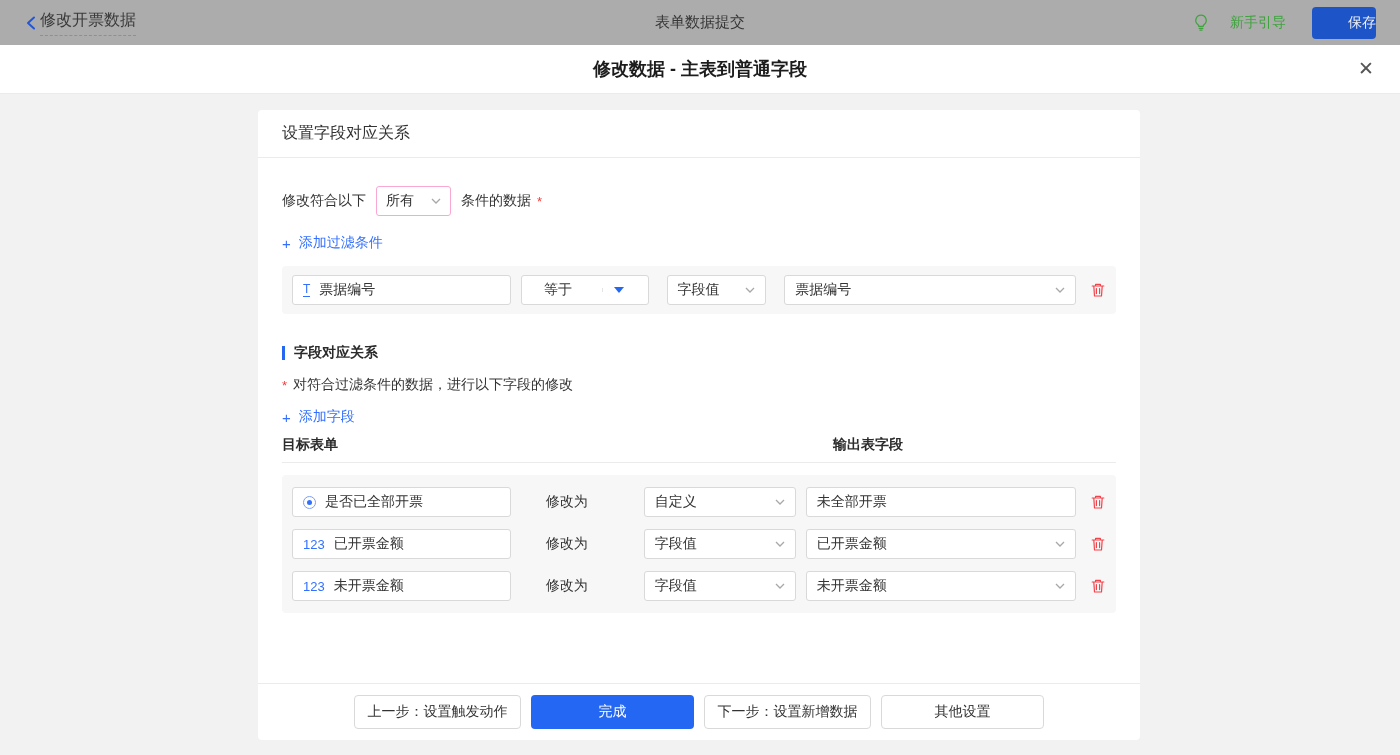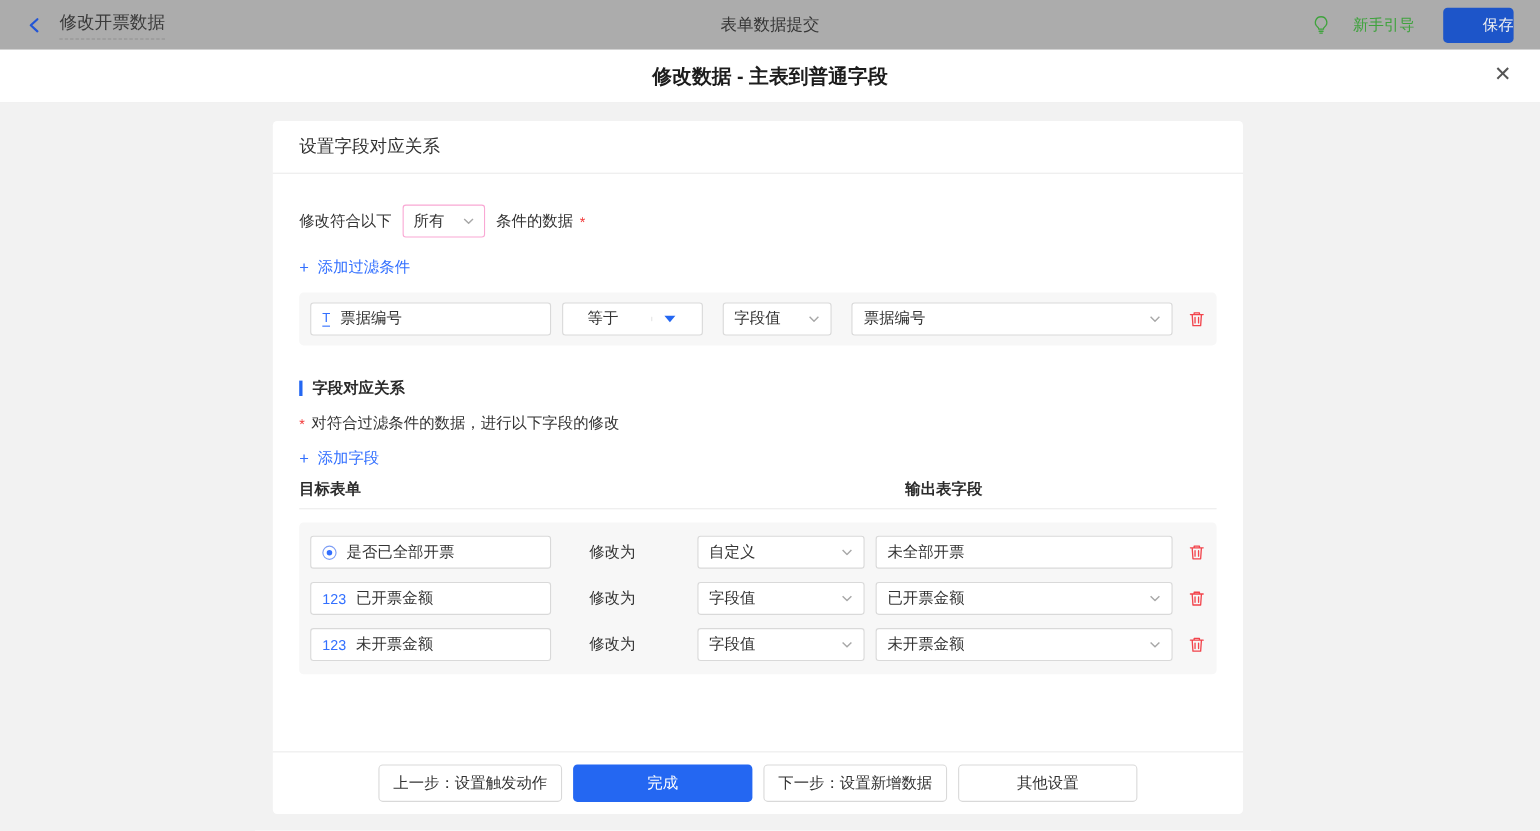--- a/index.html
+++ b/index.html
@@ -4,36 +4,36 @@
 <style>
   * { margin:0; padding:0; box-sizing:border-box; }
   html,body { width:1400px; height:755px; overflow:hidden; }
   body {
     font-family:"Liberation Sans","DejaVu Sans",sans-serif;
     background:#F2F2F2; color:#333; font-size:14px; position:relative;
   }
   
   .topbar{position:absolute;top:0;left:0;width:1400px;height:45px;background:#ACACAC;
     display:flex;align-items:center;padding:0 24px;z-index:3;}
-  .topbar-left{display:flex;align-items:center;gap:14px;}
+  .topbar-left{display:flex;align-items:center;}
   .back-ic{display:flex;align-items:center;cursor:pointer;}
   .back-title{font-size:16px;color:#3A3A3A;padding-bottom:4px;border-bottom:1px dashed #8F8F8F;cursor:pointer;}
   .topbar-center{position:absolute;left:50%;transform:translateX(-50%);font-size:15px;color:#363636;}
   .topbar-right{margin-left:auto;display:flex;align-items:center;gap:26px;}
   .guide{display:flex;align-items:center;gap:22px;color:var(--green,#3FA33D);font-size:14px;cursor:pointer;}
   .save-btn{width:64px;height:32px;border:none;border-radius:4px;background:var(--save-blue,#1D55C9);
     color:#F0F0F0;font-size:14px;cursor:pointer;font-family:inherit;text-align:right;}
   
   .modal-header{position:absolute;top:45px;left:0;width:1400px;height:49px;background:#fff;
     border-bottom:1px solid #EBEBEB;display:flex;align-items:center;justify-content:center;z-index:2;}
   .modal-title{font-size:18px;font-weight:600;color:#1C1C1C;}
   .close-x{position:absolute;right:26px;top:14px;font-size:19px;color:#555;cursor:pointer;line-height:1;}
   
   .content{position:absolute;top:94px;left:0;width:1400px;height:661px;background:#F2F2F2;}
-  .card{position:absolute;left:248px;top:16px;width:882px;height:630px;background:#fff;
+  .card{position:absolute;left:258px;top:16px;width:882px;height:630px;background:#fff;
     border-radius:4px;display:flex;flex-direction:column;}
   .card-header{height:48px;flex:none;border-bottom:1px solid #EBEBEB;display:flex;align-items:center;
     padding:0 24px;font-size:16px;color:#333;}
   .card-body{flex:1;padding:0 24px;overflow:hidden;}
   .card-footer{height:57px;flex:none;border-top:1px solid #EBEBEB;display:flex;align-items:center;
     justify-content:center;gap:10px;}
   
   .section-title{margin-top:32px;display:flex;align-items:center;gap:9px;font-weight:700;font-size:14px;color:#2B2B2B;}
   .section-bar{width:3px;height:14px;background:var(--accent,#2F6BFF);flex:none;}
   .match-row{margin-top:28px;display:flex;align-items:center;font-size:14px;color:#333;}

